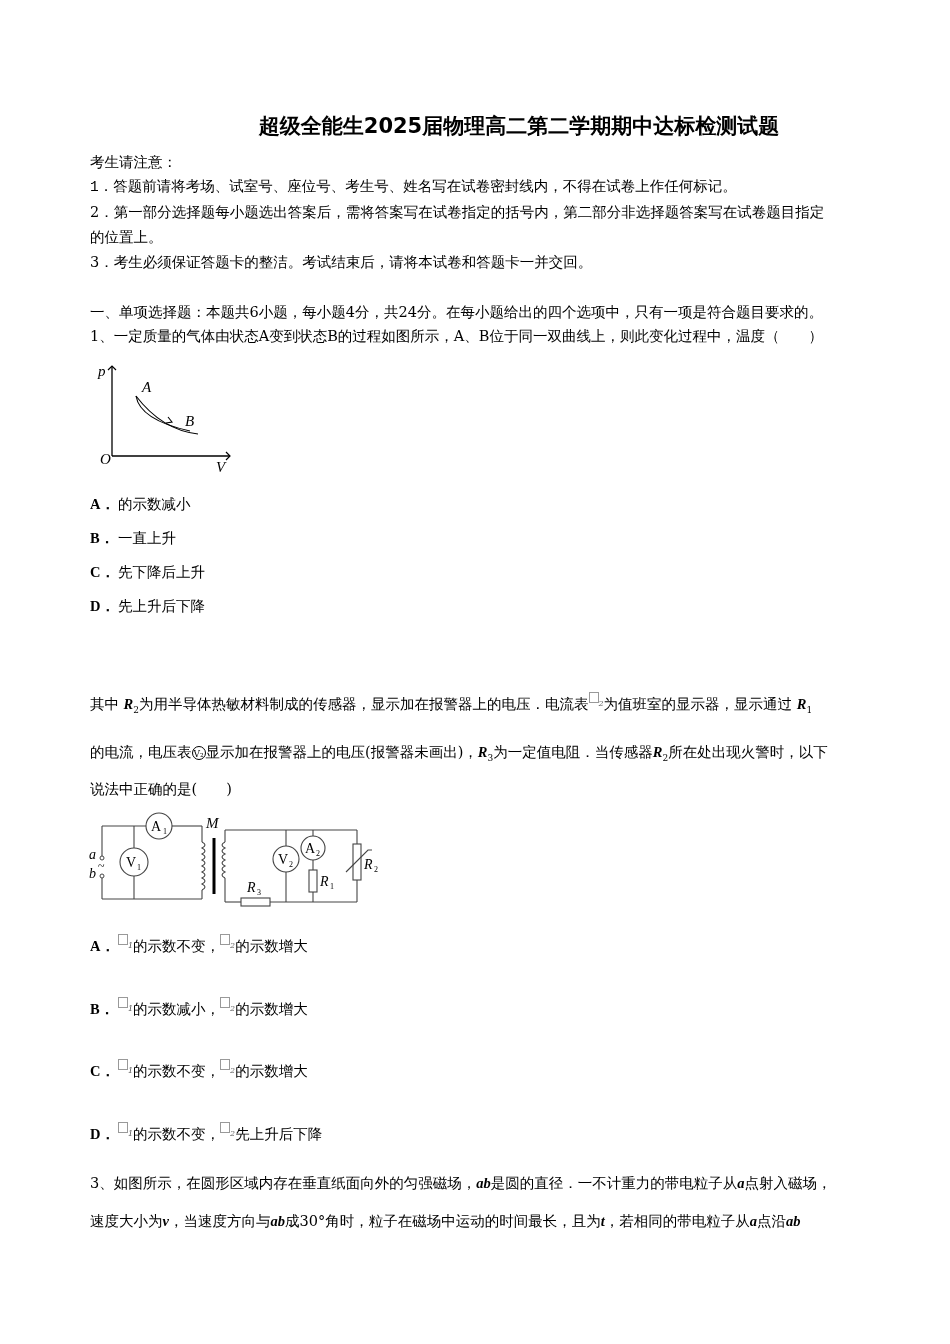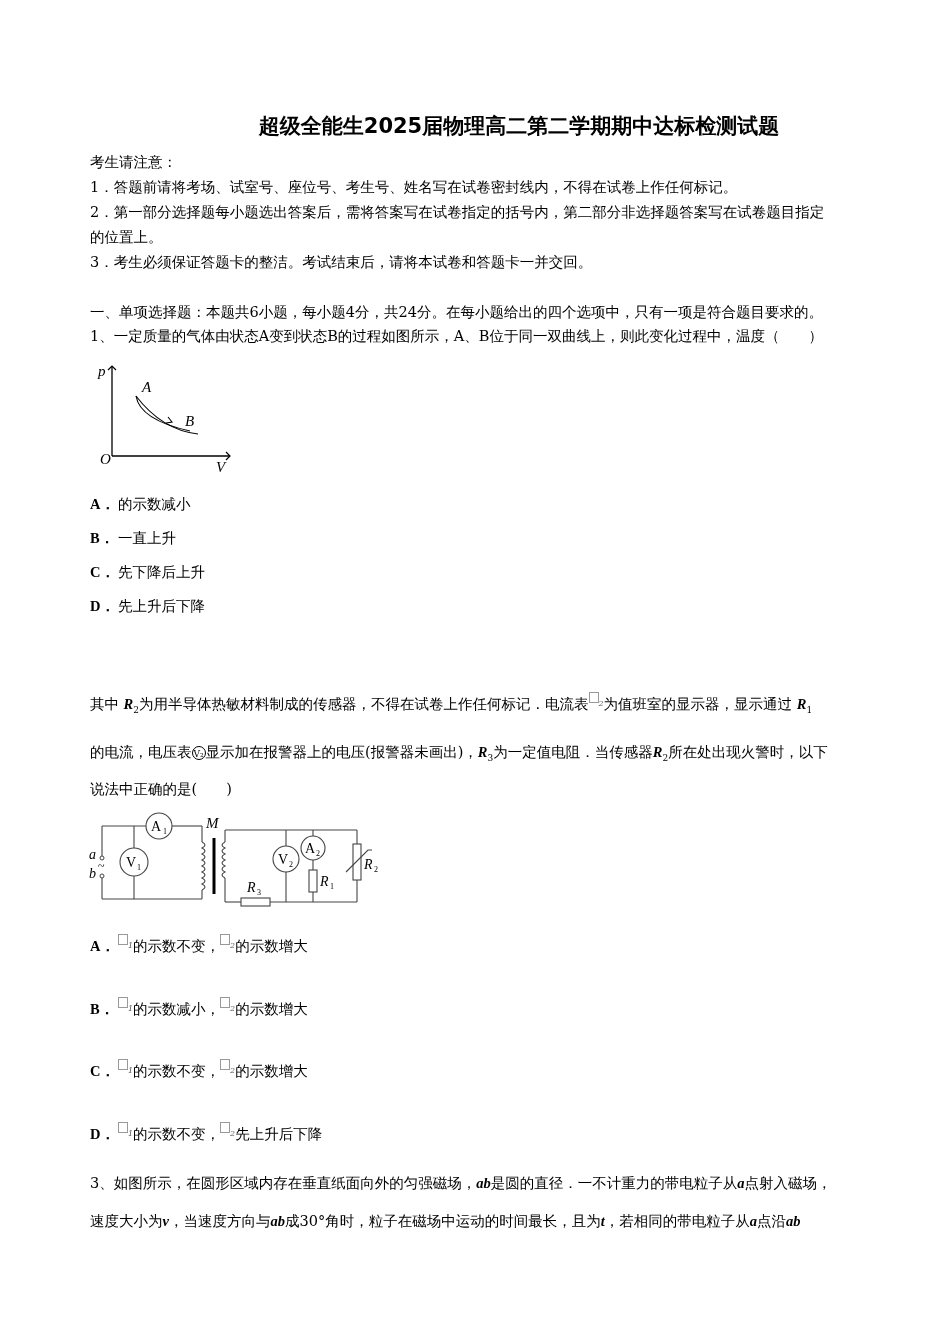--- a/index.html
+++ b/index.html
@@ -20,21 +20,21 @@
   svg text { font-family: "Liberation Serif", serif; }
 </style>
 </head>
 <body>
 
 <div class="page">
 
   <div class="title">超级全能生2025届物理高二第二学期期中达标检测试题</div>
 
   <div class="line" style="top:152px;">考生请注意：</div>
-  <div class="line" style="top:177px;">1．答题前请将考场、试室号、座位号、考生号、姓名写在试卷密封线内，不得在试卷上作任何标记。</div>
+  <div class="line" style="top:177px;font-family:Liberation Mono, monospace;">1．答题前请将考场、试室号、座位号、考生号、姓名写在试卷密封线内，不得在试卷上作任何标记。</div>
   <div class="line" style="top:202px;">2．第一部分选择题每小题选出答案后，需将答案写在试卷指定的括号内，第二部分非选择题答案写在试卷题目指定</div>
   <div class="line" style="top:227px;">的位置上。</div>
   <div class="line" style="top:252px;">3．考生必须保证答题卡的整洁。考试结束后，请将本试卷和答题卡一并交回。</div>
 
   <div class="line" style="top:302px;">一、单项选择题：本题共6小题，每小题4分，共24分。在每小题给出的四个选项中，只有一项是符合题目要求的。</div>
 
   <div class="line" style="top:326px;">1、一定质量的气体由状态A变到状态B的过程如图所示，A、B位于同一双曲线上，则此变化过程中，温度（　　）</div>
 
   <svg style="position:absolute;left:48px;top:360px;" width="145" height="120" viewBox="0 0 145 120">
     <line x1="20" y1="96" x2="138" y2="96" stroke="#000" stroke-width="1.3"></line>
@@ -59,21 +59,21 @@
   </div>
   <div class="line" style="top:562px;">
     <span class="opt-label">C．</span><span>先下降后上升</span>
   </div>
   <div class="line" style="top:596px;">
     <span class="opt-label">D．</span><span>先上升后下降</span>
   </div>
 
   <div class="line" style="top:694px;">
     <span>其中</span>
-    <span class="it">R</span><sub style="font-size:9px;">2</sub><span>为用半导体热敏材料制成的传感器，不得在试卷上作任何标记．电流表</span><span class="meter-glyph"></span><span class="meter-sub">2</span><span>为值班室的显示器，显示通过</span>
+    <span class="it">R</span><sub style="font-size:9px;">2</sub><span>为用半导体热敏材料制成的传感器，显示加在报警器上的电压．电流表</span><span class="meter-glyph"></span><span class="meter-sub">2</span><span>为值班室的显示器，显示通过</span>
     <span class="it">R</span><sub style="font-size:9px;">1</sub>
   </div>
   <div class="line" style="top:742px;">
     <span>的电流，电压表</span><span class="vcircle">V₂</span><span>显示加在报警器上的电压(报警器未画出)，</span><span class="it">R</span><sub style="font-size:9px;">3</sub><span>为一定值电阻．当传感器</span><span class="it">R</span><sub style="font-size:9px;">2</sub><span>所在处出现火警时，以下</span>
   </div>
   <div class="line" style="top:779px;">说法中正确的是(　　)</div>
 
   <svg style="position:absolute;left:40px;top:812px;" width="310" height="96" viewBox="0 0 310 96">
     <g stroke="#444" stroke-width="1.1" fill="none">
 

